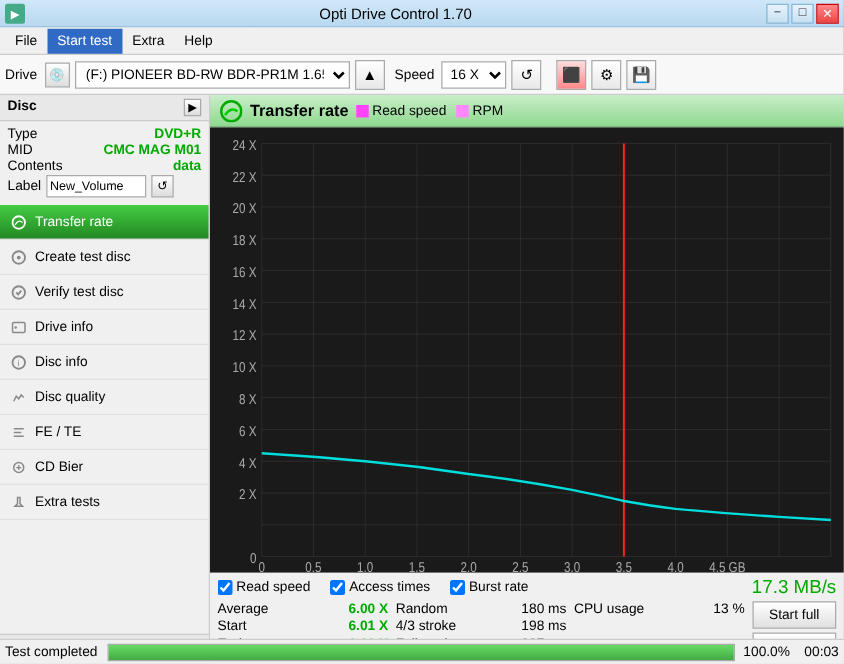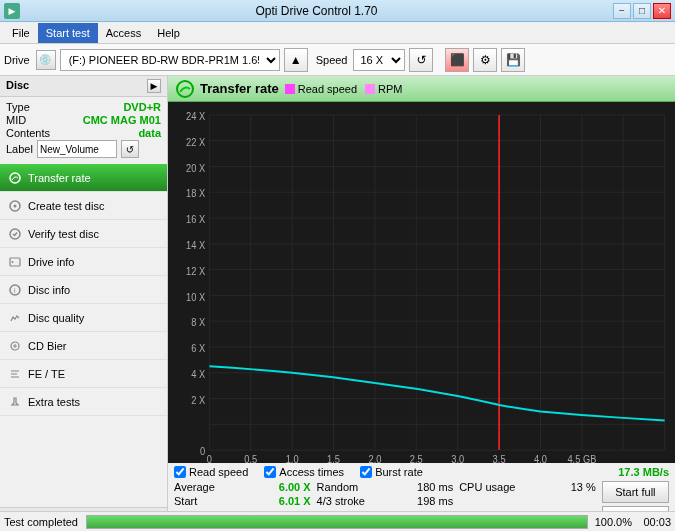--- a/index.html
+++ b/index.html
@@ -298,22 +298,22 @@
     .checkbox-item {
       display: flex;
       align-items: center;
       gap: 3px;
       font-size: 11px;
     }
     .checkbox-item input { width: 12px; height: 12px; }
     .burst-rate-val {
       margin-left: auto;
       color: #00aa00;
-      font-weight: bold;
-      font-size: 11px;
+      font-weight: normal;
+      font-size: 15px;
       text-align: right;
     }
     .stats-col {
       flex: 1;
     }
     .stat-row {
       display: flex;
       justify-content: space-between;
       align-items: center;
       margin-bottom: 2px;
@@ -347,21 +347,21 @@
   <div class="titlebar-controls">
     <div class="titlebar-btn">−</div>
     <div class="titlebar-btn">□</div>
     <div class="titlebar-btn close">✕</div>
   </div>
 </div>
 
 <div class="menubar">
   <div class="menu-item">File</div>
   <div class="menu-item active">Start test</div>
-  <div class="menu-item">Access</div>
+  <div class="menu-item">Extra</div>
   <div class="menu-item">Help</div>
 </div>
 
 <div class="toolbar">
   <span class="toolbar-label">Drive</span>
   <div style="width:20px;height:20px;border:1px solid #aaa;background:linear-gradient(to bottom,#fff,#ddd);display:flex;align-items:center;justify-content:center;font-size:10px;">💿</div>
   <select class="drive-select">
     <option>(F:)  PIONEER BD-RW BDR-PR1M 1.65</option>
   </select>
   <div class="toolbar-icon-btn">▲</div>
@@ -455,33 +455,33 @@
         <div class="nav-icon">
           <svg width="12" height="12" viewBox="0 0 12 12">
               <path d="M2 9 L4 5 L6 7 L8 4 L10 6" stroke="#888" stroke-width="1.2" fill="none"></path>
             </svg>
         </div>
         <span>Disc quality</span>
       </div>
       <div class="nav-item">
         <div class="nav-icon">
           <svg width="12" height="12" viewBox="0 0 12 12">
+              <path d="M2 3 L10 3 M2 6 L8 6 M2 9 L10 9" stroke="#888" stroke-width="1.2" fill="none"></path>
+            </svg>
+        </div>
+        <span>FE / TE</span>
+      </div>
+      <div class="nav-item">
+        <div class="nav-icon">
+          <svg width="12" height="12" viewBox="0 0 12 12">
               <circle cx="6" cy="6" r="4" fill="none" stroke="#888" stroke-width="1.2"></circle>
               <path d="M4 6 L8 6 M6 4 L6 8" stroke="#888" stroke-width="1"></path>
             </svg>
         </div>
         <span>CD Bier</span>
-      </div>
-      <div class="nav-item">
-        <div class="nav-icon">
-          <svg width="12" height="12" viewBox="0 0 12 12">
-              <path d="M2 3 L10 3 M2 6 L8 6 M2 9 L10 9" stroke="#888" stroke-width="1.2" fill="none"></path>
-            </svg>
-        </div>
-        <span>FE / TE</span>
       </div>
       <div class="nav-item">
         <div class="nav-icon">
           <svg width="12" height="12" viewBox="0 0 12 12">
               <path d="M5 2 L5 7 L3 9 L9 9 L7 7 L7 2 Z" fill="none" stroke="#888" stroke-width="1.2"></path>
             </svg>
         </div>
         <span>Extra tests</span>
       </div>
     </div>

